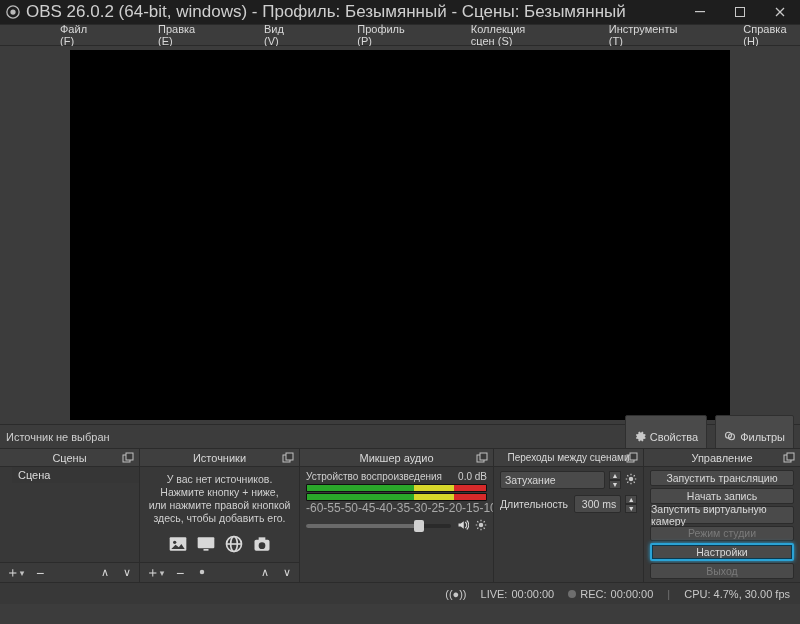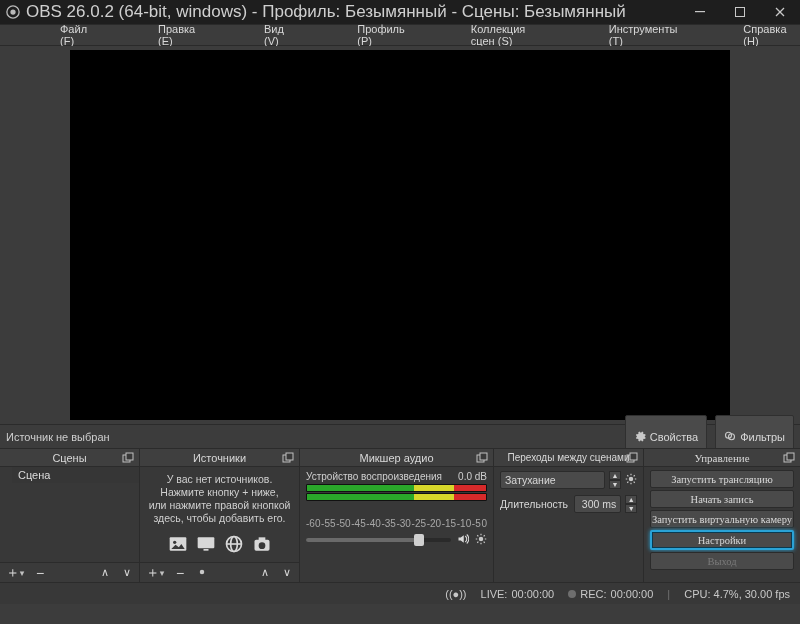--- a/index.html
+++ b/index.html
@@ -138,21 +138,21 @@
   .mixer-track-head { display: flex; justify-content: space-between; font-size: 10px; color: #cfcfcf; }
   .meter-wrap { position: relative; margin-top: 2px; }
   .meter {
     height: 8px;
     background: linear-gradient(to right, #2aa72a 0%, #2aa72a 60%, #d7d72a 60%, #d7d72a 82%, #d72a2a 82%, #d72a2a 100%);
     border: 1px solid #111;
     border-radius: 1px;
   }
   .meter-scale {
     display: flex; justify-content: space-between;
-    font-size: 10px; color: #a8a8a8; margin-top: 17px;
+    font-size: 12px; color: #a8a8a8; margin-top: 0;
   }
   .mixer-controls { display: flex; align-items: center; gap: 6px; margin-top: 4px; }
   .vol-slider {
     flex: 1; height: 4px; background: #2a2a2a; border-radius: 2px; position: relative;
   }
   .vol-slider .fill { position: absolute; left:0; top:0; bottom:0; width: 78%; background: #6a6a6a; border-radius: 2px;}
   .vol-slider .thumb { position: absolute; top: -4px; left: 78%; width: 10px; height: 12px; background: #d0d0d0; border-radius: 2px; transform: translateX(-50%);}
   
   .transitions { width: 150px; }
   .trans-body { padding: 4px 6px; display: flex; flex-direction: column; gap: 6px; }
@@ -165,21 +165,21 @@
   .spin-col { width: 12px; display: flex; flex-direction: column; }
   .spin-btn { height: 9px; background: #4a4a4a; border: 1px solid #2b2b2b; display:flex; align-items:center; justify-content:center;}
   .dur-row { display: flex; align-items: center; gap: 4px; }
   .dur-label { font-size: 10.5px; min-width: 70px;}
   .num-input {
     width: 48px; height: 18px; background: #4a4a4a; border: 1px solid #2b2b2b;
     border-radius: 2px; display: flex; align-items: center; justify-content: flex-end;
     padding: 0 4px; font-size: 10.5px;
   }
   
-  .controls { flex: 1; font-family: Liberation Serif, serif; }
+  .controls { flex: 1; }
   .controls-body { padding: 3px 6px; display: flex; flex-direction: column; gap: 2px; }
   .btn {
     height: 18px;
     background: #4a4a4a;
     border: 1px solid #2b2b2b;
     border-radius: 2px;
     display: flex; align-items: center; justify-content: center;
     font-size: 10.5px; color: #d8d8d8;
   }
   .btn.disabled { color: #7a7a7a; }
@@ -460,20 +460,21 @@
           <svg viewBox="0 0 12 12">
             <rect x="1" y="3" width="7" height="7" fill="none" stroke="#c0c0c0"></rect>
             <rect x="4" y="1" width="7" height="7" fill="#383838" stroke="#c0c0c0"></rect>
           </svg>
         </span>
     </div>
     <div class="dock-body controls-body">
       <div class="btn">Запустить трансляцию</div>
       <div class="btn">Начать запись</div>
       <div class="btn">Запустить виртуальную камеру</div>
+      <div class="btn disabled">Режим студии</div>
       <div class="btn hl">Настройки</div>
       <div class="btn disabled">Выход</div>
     </div>
   </div>
 
 </div>
 
 <div class="statusbar">
   <div class="status-item">
     <span>((●))</span>

